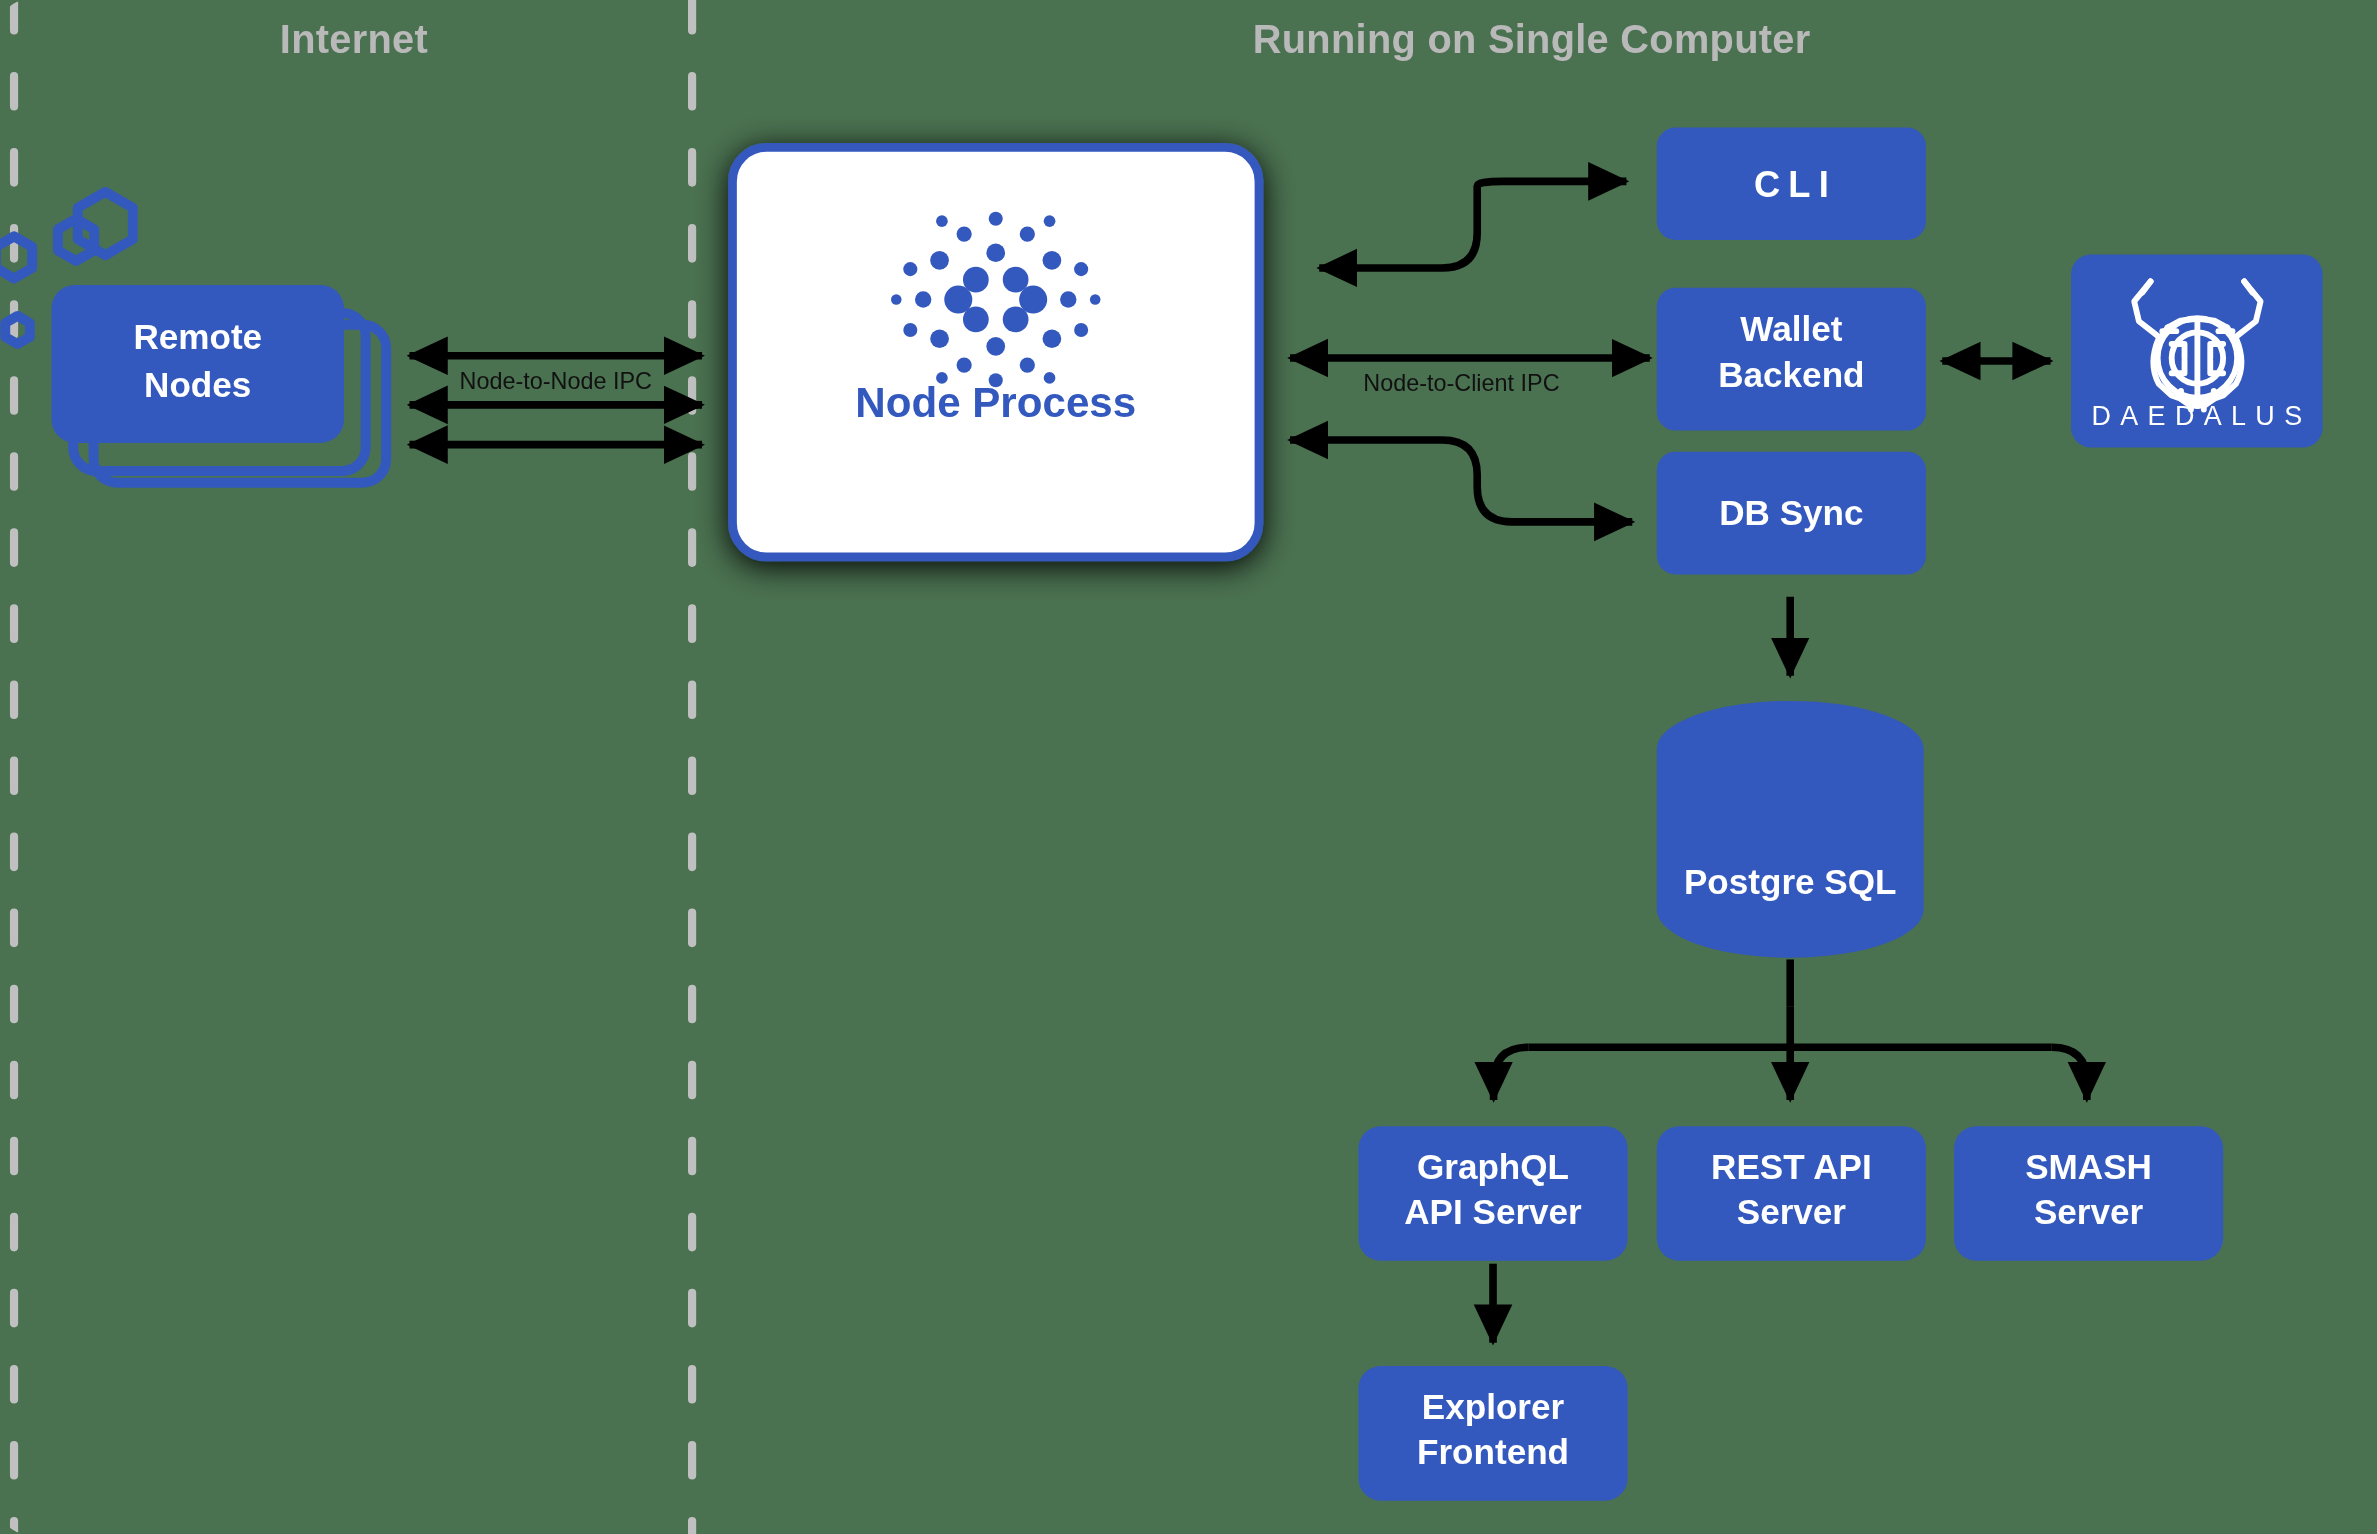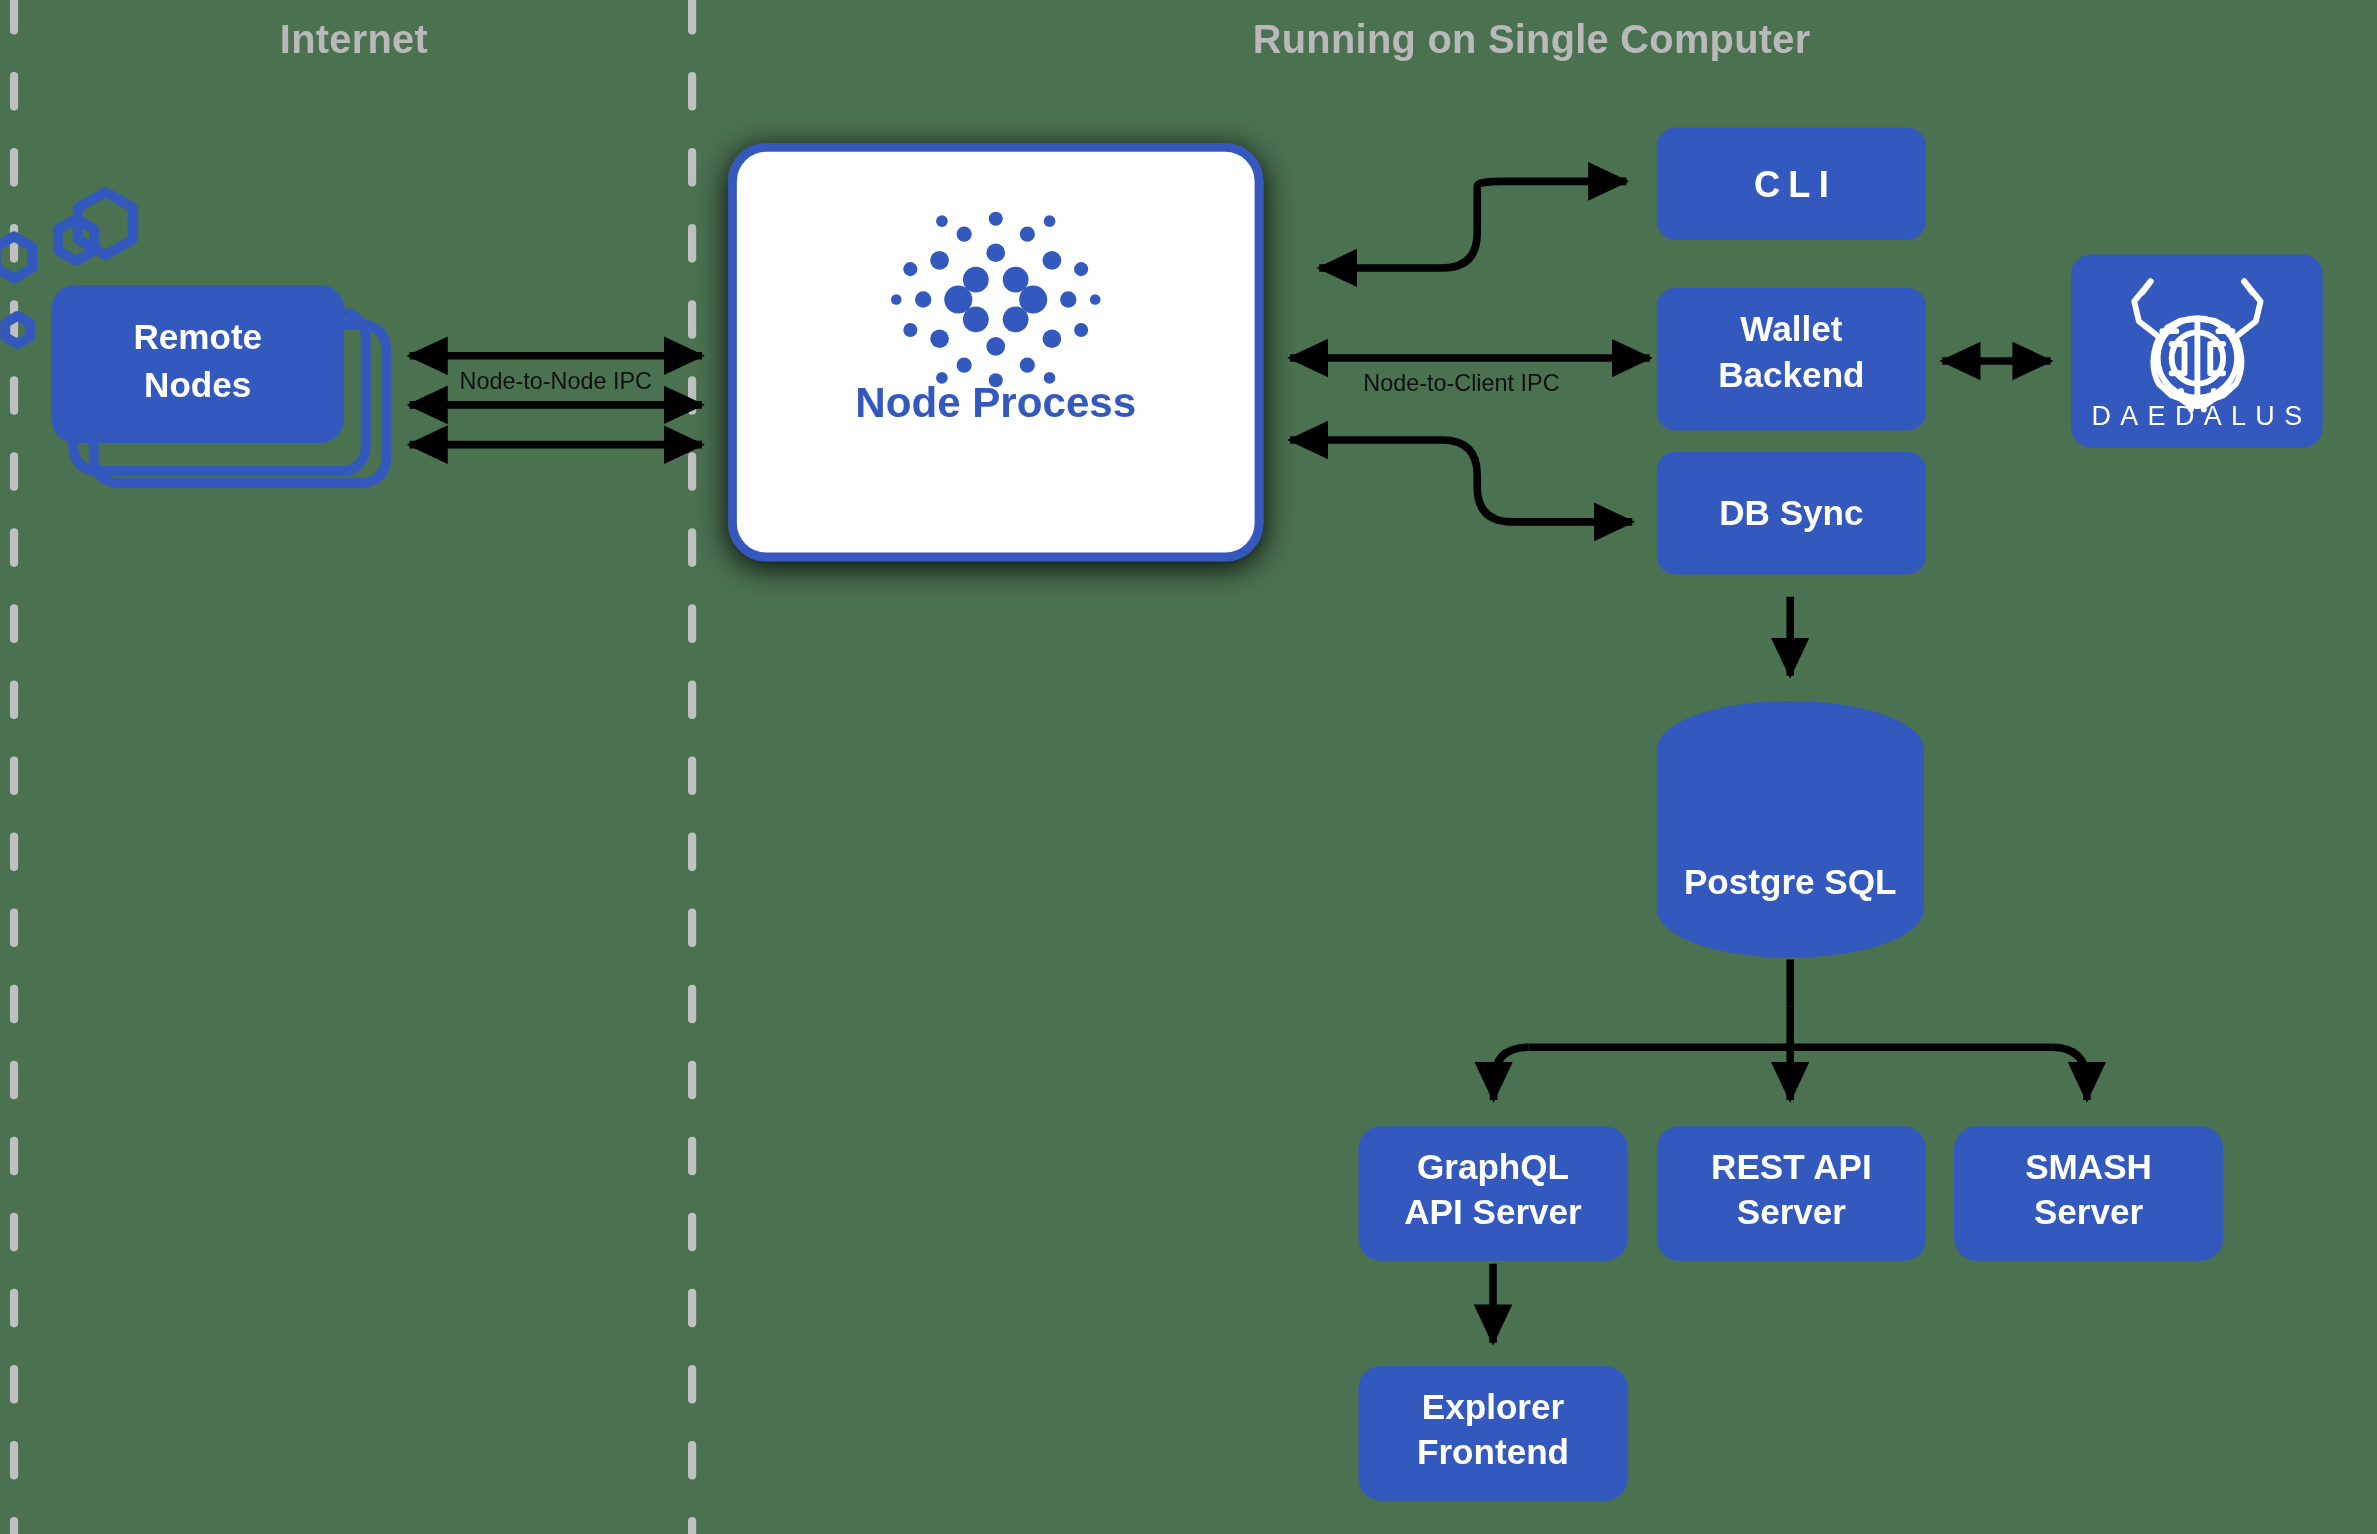--- a/index.html
+++ b/index.html
@@ -9,20 +9,21 @@
   }
   body {
     font-family: "Liberation Sans", sans-serif;
   }
   #stage {
     position: relative;
     width: 2377px;
     height: 1534px;
     background: #4a7150;
     overflow: hidden;
+    border-radius: 27px;
   }
   svg.diagram {
     display: block;
     width: 2377px;
     height: 1534px;
   }
   .zone-title {
     font-family: "Liberation Sans", sans-serif;
     font-weight: bold;
     font-size: 68px;

